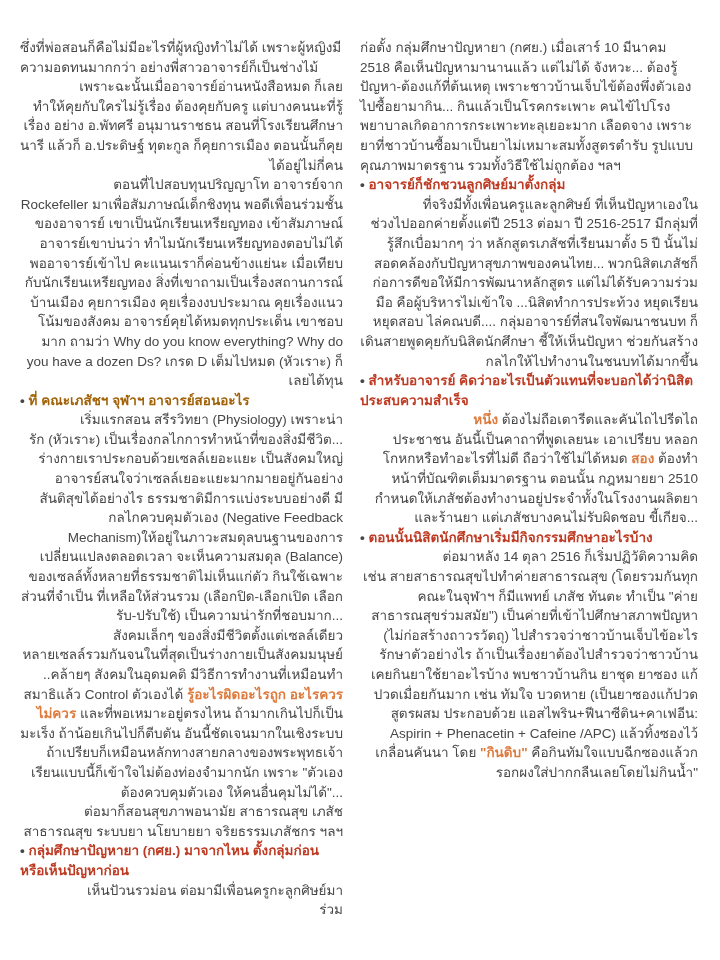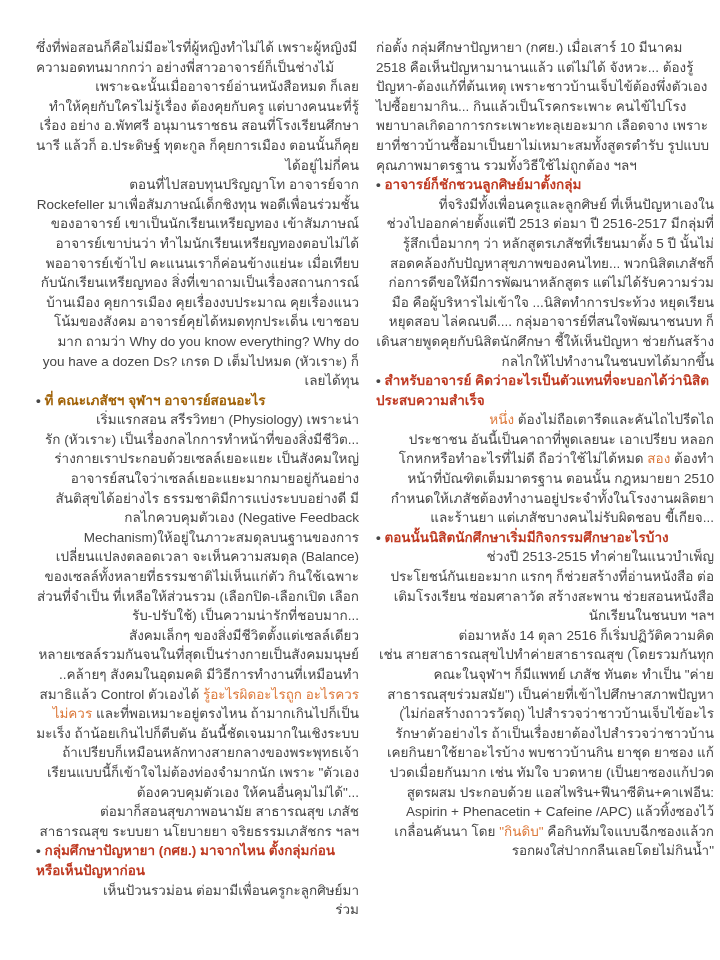--- a/index.html
+++ b/index.html
@@ -7,36 +7,36 @@
     padding: 0;
     background: #ffffff;
     width: 720px;
     height: 960px;
     overflow: hidden;
   }
   .page {
     box-sizing: border-box;
     width: 600px;
     height: 960px;
-    padding: 38px 20px 0 36px;
+    padding: 38px 20px 0 20px;
     display: flex;
     gap: 17px;
     font-family: "Liberation Sans", sans-serif;
     font-size: 13.5px;
     line-height: 19.6px;
     text-align: left;
   }
   .column { flex: 0 0 auto; }
   .column-left  { width: 323px; }
   .column-right { width: 338px; }
   p { margin: 0; padding: 0; }
   .para.indent { text-indent: 57px; text-align: right; }
   .heading { font-weight: bold; }
   .heading .bullet { font-weight: bold; }
-  .hl { font-weight: normal; }
+  .hl { font-weight: bold; }
 </style>
 </head>
 <body>
 
 <div class="page" style="background: rgb(255, 255, 255); color: rgb(71, 71, 71);">
   <div class="column column-left">
       <p class="para">ซึ่งที่พ่อสอนก็คือไม่มีอะไรที่ผู้หญิงทำไม่ได้ เพราะผู้หญิงมีความอดทนมากกว่า อย่างพี่สาวอาจารย์ก็เป็นช่างไม้</p>
       <p class="para indent">เพราะฉะนั้นเมื่ออาจารย์อ่านหนังสือหมด ก็เลยทำให้คุยกับใครไม่รู้เรื่อง ต้องคุยกับครู แต่บางคนนะที่รู้เรื่อง อย่าง อ.พัทศรี อนุมานราชธน สอนที่โรงเรียนศึกษานารี แล้วก็ อ.ประดิษฐ์ ทุตะกูล ก็คุยการเมือง ตอนนั้นก็คุยได้อยู่ไม่กี่คน</p>
       <p class="para indent">ตอนที่ไปสอบทุนปริญญาโท อาจารย์จาก Rockefeller มาเพื่อสัมภาษณ์เด็กชิงทุน พอดีเพื่อนร่วมชั้นของอาจารย์ เขาเป็นนักเรียนเหรียญทอง เข้าสัมภาษณ์ อาจารย์เขาบ่นว่า ทำไมนักเรียนเหรียญทองตอบไม่ได้ พออาจารย์เข้าไป คะแนนเราก็ค่อนข้างแย่นะ เมื่อเทียบกับนักเรียนเหรียญทอง สิ่งที่เขาถามเป็นเรื่องสถานการณ์บ้านเมือง คุยการเมือง คุยเรื่องงบประมาณ คุยเรื่องแนวโน้มของสังคม อาจารย์คุยได้หมดทุกประเด็น เขาชอบมาก ถามว่า Why do you know everything? Why do you have a dozen Ds? เกรด D เต็มไปหมด (หัวเราะ) ก็เลยได้ทุน</p>
       <p class="heading"><span class="bullet">• </span><span style="color: #a16207;">ที่ คณะเภสัชฯ จุฬาฯ อาจารย์สอนอะไร</span></p>
@@ -46,16 +46,15 @@
       <p class="heading"><span class="bullet">• </span><span style="color: rgb(191, 58, 34);">กลุ่มศึกษาปัญหายา (กศย.) มาจากไหน ตั้งกลุ่มก่อนหรือเห็นปัญหาก่อน</span></p>
       <p class="para indent">เห็นปัวนรวม่อน ต่อมามีเพื่อนครูกะลูกศิษย์มาร่วม</p>
     </div>
   <div class="column column-right">
       <p class="para">ก่อตั้ง กลุ่มศึกษาปัญหายา (กศย.) เมื่อเสาร์ 10 มีนาคม 2518 คือเห็นปัญหามานานแล้ว แต่ไม่ได้ จังหวะ... ต้องรู้ปัญหา-ต้องแก้ที่ต้นเหตุ เพราะชาวบ้านเจ็บไข้ต้องพึ่งตัวเองไปซื้อยามากิน... กินแล้วเป็นโรคกระเพาะ คนไข้ไปโรงพยาบาลเกิดอาการกระเพาะทะลุเยอะมาก เลือดจาง เพราะยาที่ชาวบ้านซื้อมาเป็นยาไม่เหมาะสมทั้งสูตรตำรับ รูปแบบ คุณภาพมาตรฐาน รวมทั้งวิธีใช้ไม่ถูกต้อง ฯลฯ</p>
       <p class="heading"><span class="bullet">• </span><span style="color: rgb(191, 58, 34);">อาจารย์ก็ชักชวนลูกศิษย์มาตั้งกลุ่ม</span></p>
       <p class="para indent">ที่จริงมีทั้งเพื่อนครูและลูกศิษย์ ที่เห็นปัญหาเองในช่วงไปออกค่ายตั้งแต่ปี 2513 ต่อมา ปี 2516-2517 มีกลุ่มที่รู้สึกเบื่อมากๆ ว่า หลักสูตรเภสัชที่เรียนมาตั้ง 5 ปี นั้นไม่สอดคล้องกับปัญหาสุขภาพของคนไทย... พวกนิสิตเภสัชก็ก่อการดีขอให้มีการพัฒนาหลักสูตร แต่ไม่ได้รับความร่วมมือ คือผู้บริหารไม่เข้าใจ ...นิสิตทำการประท้วง หยุดเรียน หยุดสอบ ไล่คณบดี.... กลุ่มอาจารย์ที่สนใจพัฒนาชนบท ก็เดินสายพูดคุยกับนิสิตนักศึกษา ชี้ให้เห็นปัญหา ช่วยกันสร้างกลไกให้ไปทำงานในชนบทได้มากขึ้น</p>
       <p class="heading"><span class="bullet">• </span><span style="color: rgb(191, 58, 34);">สำหรับอาจารย์ คิดว่าอะไรเป็นตัวแทนที่จะบอกได้ว่านิสิตประสบความสำเร็จ</span></p>
       <p class="para indent"><span class="hl" style="color: rgb(221, 122, 60);">หนึ่ง</span> ต้องไม่ถือเตารีดและคันไถไปรีดไถประชาชน อันนี้เป็นคาถาที่พูดเลยนะ เอาเปรียบ หลอก โกหกหรือทำอะไรที่ไม่ดี ถือว่าใช้ไม่ได้หมด <span class="hl" style="color: rgb(221, 122, 60);">สอง</span> ต้องทำหน้าที่บัณฑิตเต็มมาตรฐาน ตอนนั้น กฎหมายยา 2510 กำหนดให้เภสัชต้องทำงานอยู่ประจำทั้งในโรงงานผลิตยาและร้านยา แต่เภสัชบางคนไม่รับผิดชอบ ขี้เกียจ...</p>
       <p class="heading"><span class="bullet">• </span><span style="color: rgb(191, 58, 34);">ตอนนั้นนิสิตนักศึกษาเริ่มมีกิจกรรมศึกษาอะไรบ้าง</span></p>
-      <p class="para indent">ช่วงปี 2513-2515 ทำค่ายในแนวบำเพ็ญประโยชน์กันเยอะมาก แรกๆ ก็ช่วยสร้างที่อ่านหนังสือ ต่อเติมโรงเรียน ซ่อมศาลาวัด สร้างสะพาน ช่วยสอนหนังสือนักเรียนในชนบท ฯลฯ</p>
       <p class="para indent">ต่อมาหลัง 14 ตุลา 2516 ก็เริ่มปฏิวัติความคิด เช่น สายสาธารณสุขไปทำค่ายสาธารณสุข (โดยรวมกันทุกคณะในจุฬาฯ ก็มีแพทย์ เภสัช ทันตะ ทำเป็น "ค่ายสาธารณสุขร่วมสมัย") เป็นค่ายที่เข้าไปศึกษาสภาพปัญหา (ไม่ก่อสร้างถาวรวัตถุ) ไปสำรวจว่าชาวบ้านเจ็บไข้อะไร รักษาตัวอย่างไร ถ้าเป็นเรื่องยาต้องไปสำรวจว่าชาวบ้านเคยกินยาใช้ยาอะไรบ้าง พบชาวบ้านกิน ยาชุด ยาซอง แก้ปวดเมื่อยกันมาก เช่น ทัมใจ บวดหาย (เป็นยาซองแก้ปวดสูตรผสม ประกอบด้วย แอสไพริน+ฟีนาซีติน+คาเฟอีน: Aspirin + Phenacetin + Cafeine /APC) แล้วทิ้งซองไว้เกลื่อนคันนา โดย <span class="hl" style="color: rgb(221, 122, 60);">"กินดิบ"</span> คือกินทัมใจแบบฉีกซองแล้วกรอกผงใส่ปากกลืนเลยโดยไม่กินน้ำ"</p>
     </div>
 </div>
 
 </body></html>

